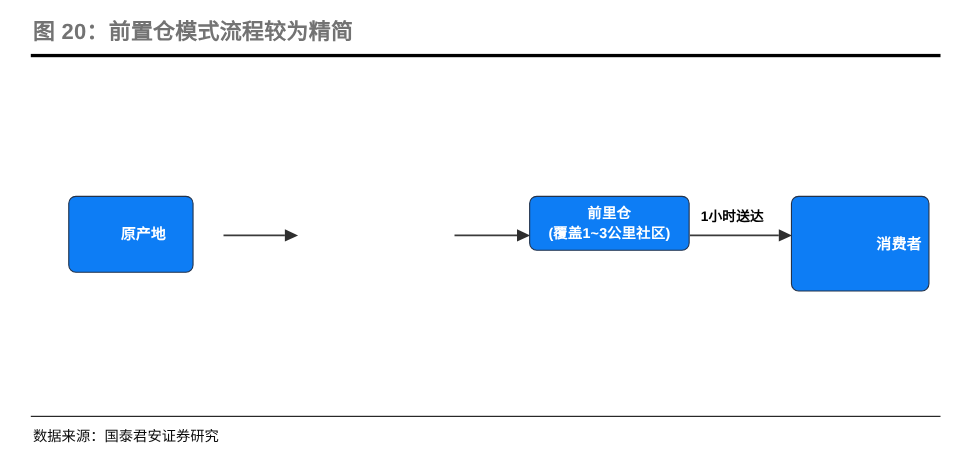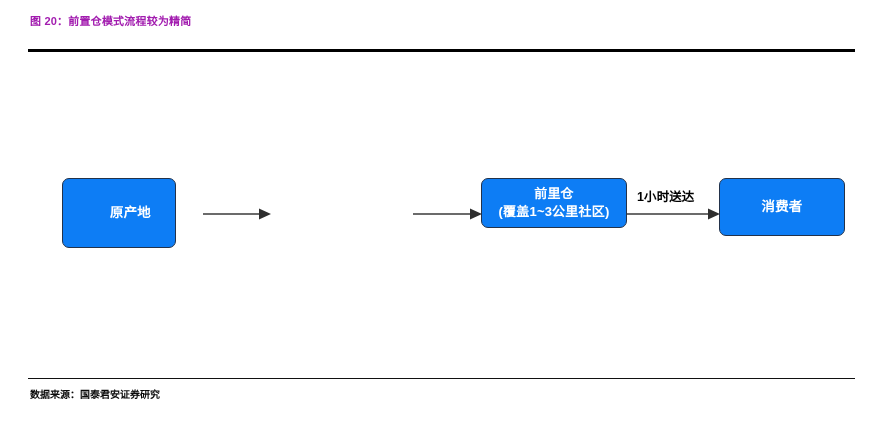--- a/index.html
+++ b/index.html
@@ -16,24 +16,24 @@
     font-family: "Liberation Sans", "DejaVu Sans", sans-serif;
     color: #000000;
     -webkit-font-smoothing: antialiased;
   }
 
   
   #figure-title {
     position: absolute;
     left: 30px;
     top: 12px;
-    font-size: 11px;
+    font-size: 20px;
     font-weight: bold;
     letter-spacing: 0.2px;
-    color: #a21caf;
+    color: #737373;
     white-space: nowrap;
   }
 
   
   #rule-top {
     position: absolute;
     left: 28px;
     top: 49px;
     width: 827px;
     height: 3px;
@@ -46,22 +46,22 @@
     width: 827px;
     height: 1.4px;
     background: #111111;
   }
 
   
   #figure-source {
     position: absolute;
     left: 30px;
     top: 386px;
-    font-size: 10px;
-    font-weight: bold;
+    font-size: 13px;
+    font-weight: normal;
     color: #0a0a0a;
     white-space: nowrap;
   }
 
   
   #flow-diagram {
     position: absolute;
     left: 0;
     top: 0;
     width: 879px;
@@ -86,21 +86,21 @@
     letter-spacing: 0.2px;
   }
   .flow-node .node-label {
     display: block;
     white-space: pre-line;
   }
 
   #node-origin        { left: 62px;  top: 178px; width: 114px; height: 70px; padding-left: 29px; }
   #node-regional-dc   { left: 270px; top: 178px; width: 143px; height: 70px; }
   #node-front-warehouse { left: 481px; top: 178px; width: 146px; height: 50px; font-size: 13px; }
-  #node-consumer      { left: 719px; top: 178px; width: 126px; height: 58px; }
+  #node-consumer      { left: 719px; top: 178px; width: 126px; height: 87px; justify-content: flex-end; }
 
   
   .flow-connector {
     position: absolute;
     top: 206px;
     height: 16px;
   }
   .flow-connector svg { display: block; }
 
   #connector-1 { left: 203px; width: 68px; }

